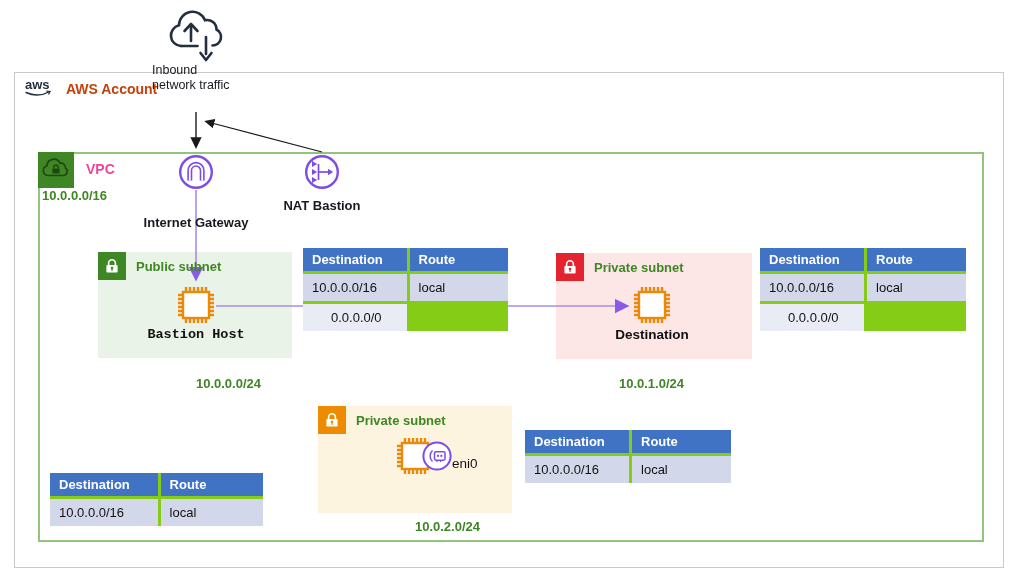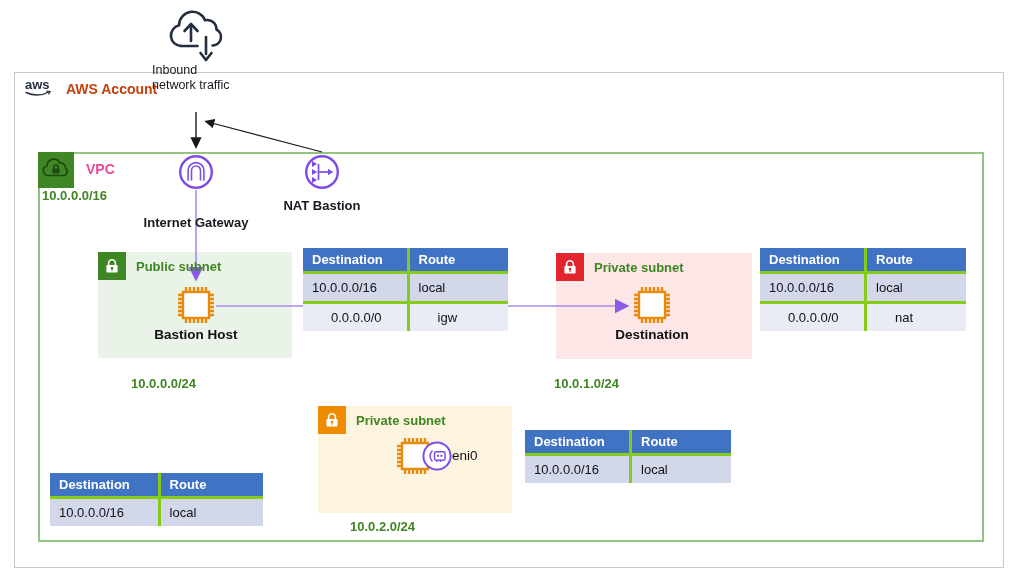--- a/index.html
+++ b/index.html
@@ -30,22 +30,22 @@
   .gw-label { width:150px; text-align:center; font-size:13px; font-weight:700; color:#16191f; z-index:4; }
 
   
   .subnet { z-index:2; box-sizing:border-box; }
   .subnet-public   { left:98px;  top:252px; width:194px; height:106px; background:#EAF3E7; }
   .subnet-app      { left:556px; top:253px; width:196px; height:106px; background:#FCE6E6; }
   .subnet-appl     { left:318px; top:406px; width:194px; height:107px; background:#FCF4DF; }
   .lock-sq { width:28px; height:28px; display:flex; align-items:center; justify-content:center; z-index:4; }
   .subnet-label { font-size:13px; font-weight:600; color:#3F8624; z-index:4; }
   .inst-label { width:170px; text-align:center; font-size:13.5px; font-weight:700; color:#111; z-index:4; }
-  .cidr-label { width:130px; text-align:left; font-size:13px; font-weight:600; color:#3F8624; z-index:4; }
-  .eni-label { font-size:13.5px; color:#111; z-index:5; }
+  .cidr-label { width:130px; text-align:right; font-size:13px; font-weight:600; color:#3F8624; z-index:4; }
+  .eni-label { font-size:13.5px; color:#111; z-index:5;margin-top:8px; }
 
   
   .rtable { display:grid; grid-template-columns:50.5% 1fr; grid-template-rows:23px;
     grid-auto-rows:27px; gap:3px; background:#84cc16; z-index:5; }
   .th { background:#4173C4; color:#fff; font-weight:700; font-size:13px;
     display:flex; align-items:center; padding-left:9px; }
   .td { font-size:13px; color:#111; display:flex; align-items:center; padding-left:9px; }
   .row-odd  { background:#D2D8EA; }
   .row-even { background:#E9EBF5;padding-left:28px; }
 
@@ -135,21 +135,21 @@
 
   <svg class="abs icon-layer" style="left:168px; top:277px;" width="56" height="56" viewBox="-28 -28 56 56">
     <g stroke="#E98A0D" stroke-width="2.4">
       <path d="M-10 -13 V-18 M-6 -13 V-18 M-2 -13 V-18 M2 -13 V-18 M6 -13 V-18 M10 -13 V-18"></path>
       <path d="M-10 13 V18 M-6 13 V18 M-2 13 V18 M2 13 V18 M6 13 V18 M10 13 V18"></path>
       <path d="M-13 -10 H-18 M-13 -6 H-18 M-13 -2 H-18 M-13 2 H-18 M-13 6 H-18 M-13 10 H-18"></path>
       <path d="M13 -10 H18 M13 -6 H18 M13 -2 H18 M13 2 H18 M13 6 H18 M13 10 H18"></path>
     </g>
     <rect x="-13" y="-13" width="26" height="26" fill="#fff" stroke="#E98A0D" stroke-width="2.4"></rect>
   </svg>
-  <div class="abs inst-label" style="left:111px; top:327px;">Bastion Host</div>
+  <div class="abs inst-label" style="left:111px; top:327px;font-family:Liberation Mono, monospace;">Bastion Host</div>
   <div class="abs cidr-label" style="left:131px; top:376px;">10.0.0.0/24</div>
 
   <div class="abs lock-sq" style="left:556px; top:253px; background:#E3242F;">
     <svg width="18" height="18" viewBox="0 0 18 18">
       <path d="M5.6 8 V6.2 a3.4 3.4 0 0 1 6.8 0 V8" stroke="#fff" stroke-width="1.6" fill="none"></path>
       <rect x="3.4" y="8" width="11.2" height="7.6" rx="1" fill="#fff"></rect>
       <circle cx="9" cy="11" r="1.3" fill="#E3242F"></circle>
       <rect x="8.45" y="11.4" width="1.1" height="2.6" fill="#E3242F"></rect>
     </svg>
   </div>
@@ -196,29 +196,27 @@
   </svg>
   <div class="abs eni-label" style="left:452px; top:448px;">eni0</div>
   <div class="abs cidr-label" style="left:350px; top:519px;">10.0.2.0/24</div>
 
   <div class="abs rtable" style="left:303px; top:248px; width:205px;">
       <div class="th">Destination</div>
       <div class="th">Route</div>
       <div class="td row-odd">10.0.0.0/16</div>
       <div class="td row-odd">local</div>
       <div class="td row-even">0.0.0.0/0</div>
-      <div class="td row-even">igw</div>
     </div>
   <div class="abs rtable" style="left:760px; top:248px; width:206px;">
       <div class="th">Destination</div>
       <div class="th">Route</div>
       <div class="td row-odd">10.0.0.0/16</div>
       <div class="td row-odd">local</div>
       <div class="td row-even">0.0.0.0/0</div>
-      <div class="td row-even">nat</div>
     </div>
   <div class="abs rtable" style="left:525px; top:430px; width:206px;">
       <div class="th">Destination</div>
       <div class="th">Route</div>
       <div class="td row-odd">10.0.0.0/16</div>
       <div class="td row-odd">local</div>
     </div>
   <div class="abs rtable" style="left:50px; top:473px; width:213px;">
       <div class="th">Destination</div>
       <div class="th">Route</div>

